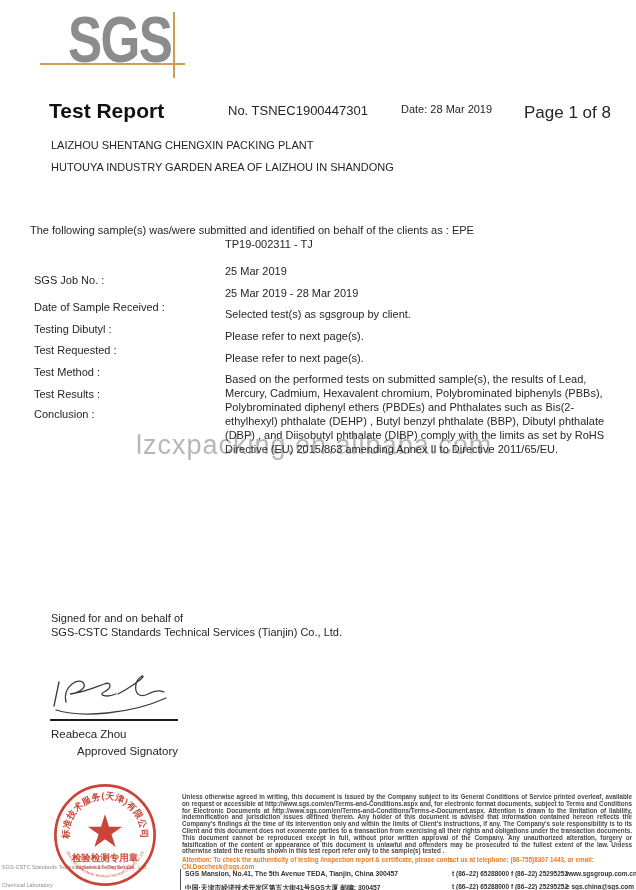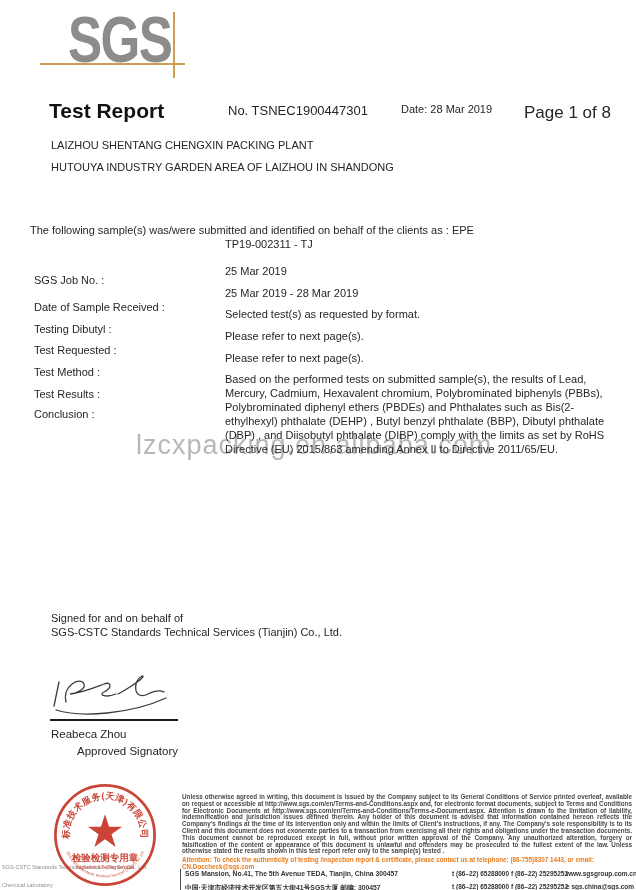--- a/index.html
+++ b/index.html
@@ -87,21 +87,21 @@
     <div class="abs frow" style="top:265px">
       <span class="lbl">Date of Sample Received :</span>
       <span class="val">25 Mar 2019</span>
     </div>
     <div class="abs frow" style="top:287px">
       <span class="lbl">Testing Dibutyl :</span>
       <span class="val">25 Mar 2019 - 28 Mar 2019</span>
     </div>
     <div class="abs frow" style="top:308px">
       <span class="lbl">Test Requested :</span>
-      <span class="val">Selected test(s) as requested by format.</span>
+      <span class="val">Selected test(s) as sgsgroup by client.</span>
     </div>
     <div class="abs frow" style="top:330px">
       <span class="lbl">Test Method :</span>
       <span class="val">Please refer to next page(s).</span>
     </div>
     <div class="abs frow" style="top:352px">
       <span class="lbl">Test Results :</span>
       <span class="val">Please refer to next page(s).</span>
     </div>
     <div class="abs frow" style="top:372px">

